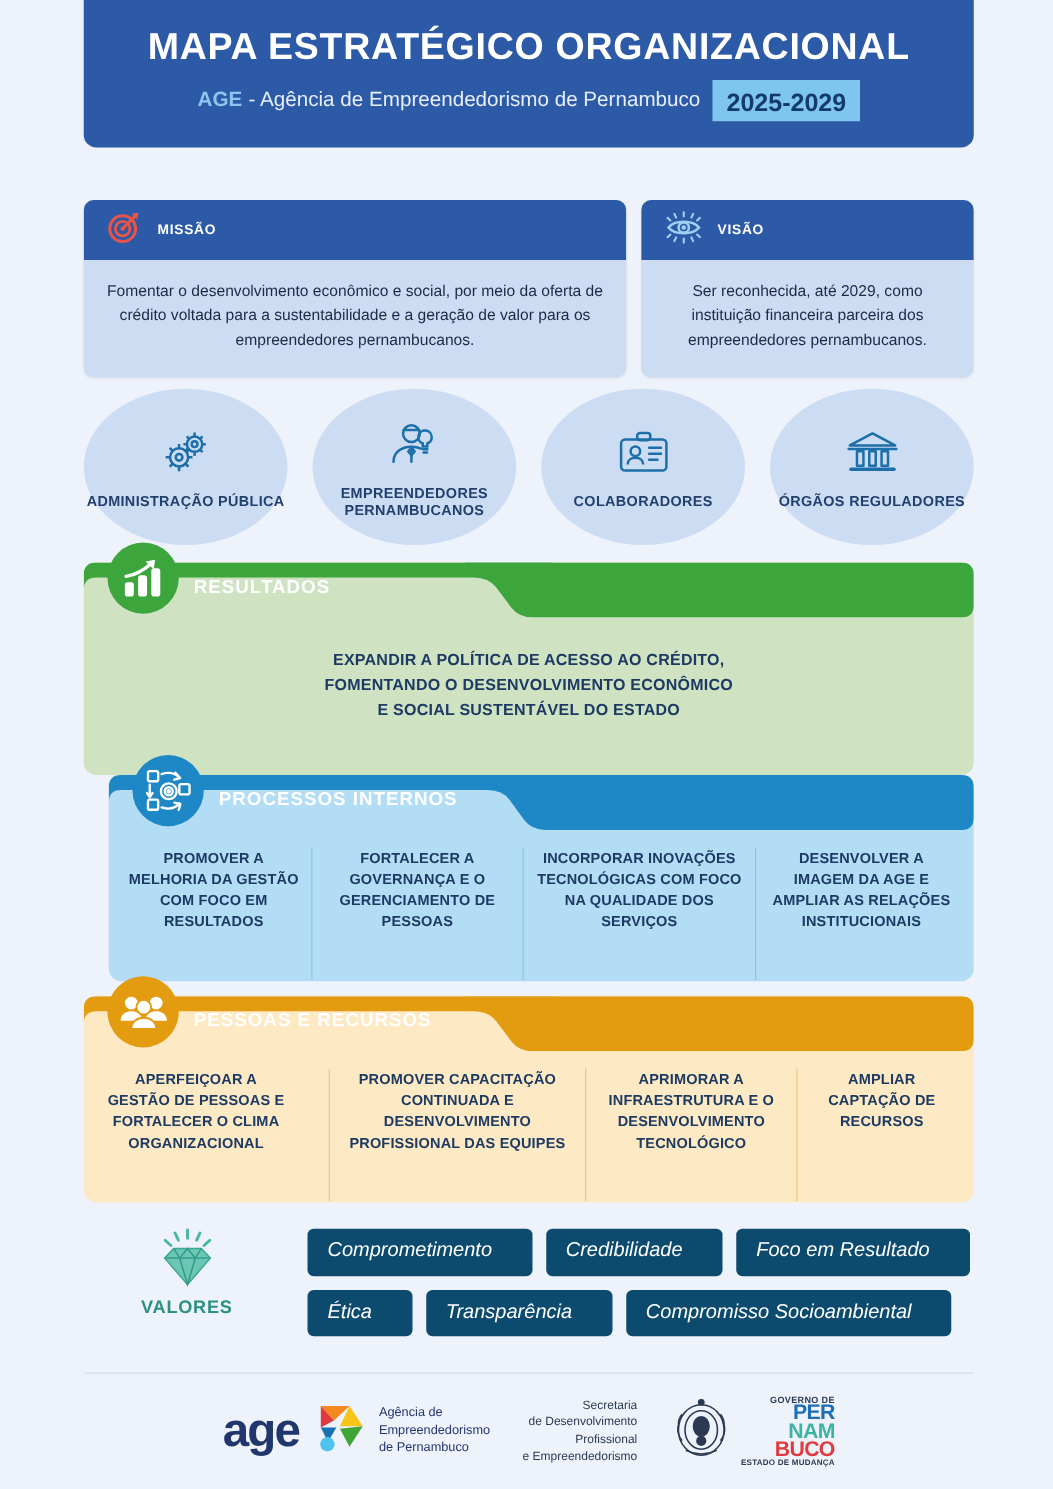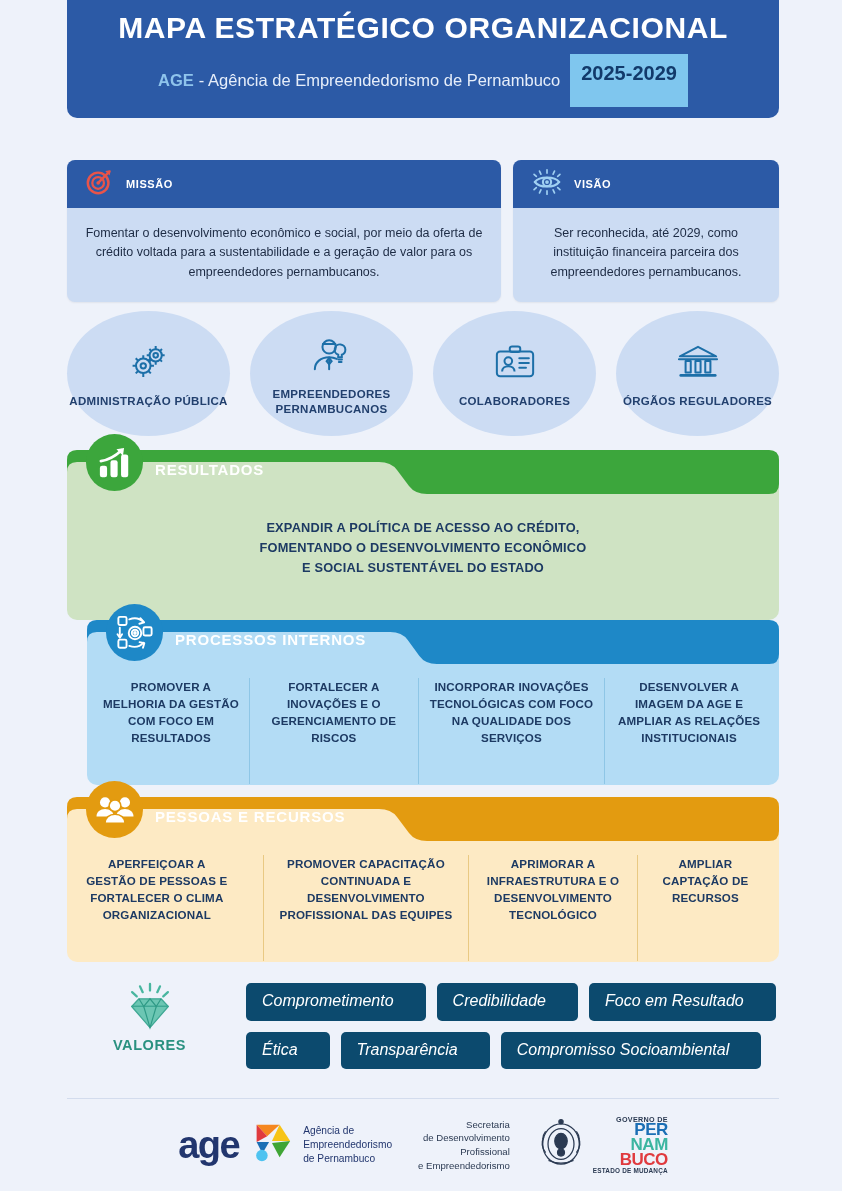--- a/index.html
+++ b/index.html
@@ -31,21 +31,21 @@
   .header-sub-row {
     margin-top:9px;
     display:flex; align-items:center; gap:0;
     font-size:16.5px;
   }
   .header-age { color:#8FC4EC; font-weight:bold; margin-right:5px; }
   .header-sub { color:#e6eefa; font-weight:400; }
   .header-years {
     background:#7FC6EE; color:#123a6b;
     font-weight:bold; font-size:20px;
-    padding:9px 11px 24px 11px; margin-left:10px;
+    padding:9px 11px 4px 11px; margin-left:10px;
     line-height:1;
   }
 
   
   .mv-row { position:absolute; left:67px; top:160px; width:712px; display:flex; gap:12px; }
   .mv-card { border-radius:8px; overflow:hidden; background:#ccdcf3; box-shadow:0 1px 2px rgba(0,0,0,.06); }
   .mv-card.mission { width:434px; }
   .mv-card.vision  { width:266px; }
   .mv-head {
     background:#2C5AA6; height:48px;
@@ -339,21 +339,21 @@
           <path d="M15 33.6 q9 3.2 15-3.4" stroke-linecap="round"></path>
           <path d="M25.8 29.6 L30.8 30.8 L29.4 35.6" stroke-linejoin="round" stroke-linecap="round"></path>
         </g>
       </svg>
     </div>
     <div class="band-title">PROCESSOS INTERNOS</div>
 
     <div class="band-content">
       <div class="objectives">
         <div class="objective">PROMOVER A MELHORIA DA GESTÃO COM FOCO EM RESULTADOS</div>
-        <div class="objective">FORTALECER A INOVAÇÕES E O GERENCIAMENTO DE RISCOS</div>
+        <div class="objective">FORTALECER A GOVERNANÇA E O GERENCIAMENTO DE PESSOAS</div>
         <div class="objective">INCORPORAR INOVAÇÕES TECNOLÓGICAS COM FOCO NA QUALIDADE DOS SERVIÇOS</div>
         <div class="objective">DESENVOLVER A IMAGEM DA AGE E AMPLIAR AS RELAÇÕES INSTITUCIONAIS</div>
       </div>
     </div>
   </div>
 </div>
 
 <div class="band" id="band-pessoas">
   <div class="band-body">
     <div class="band-head">

